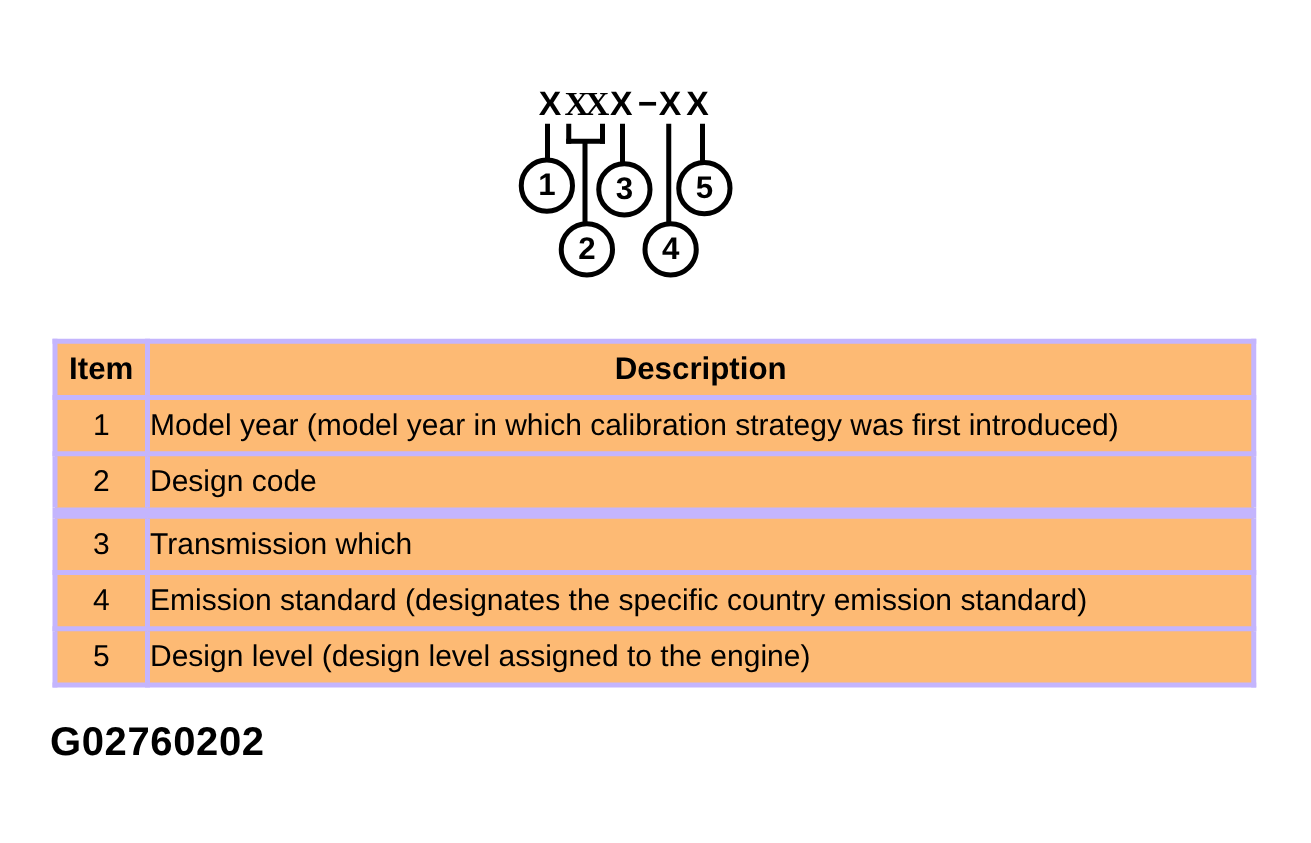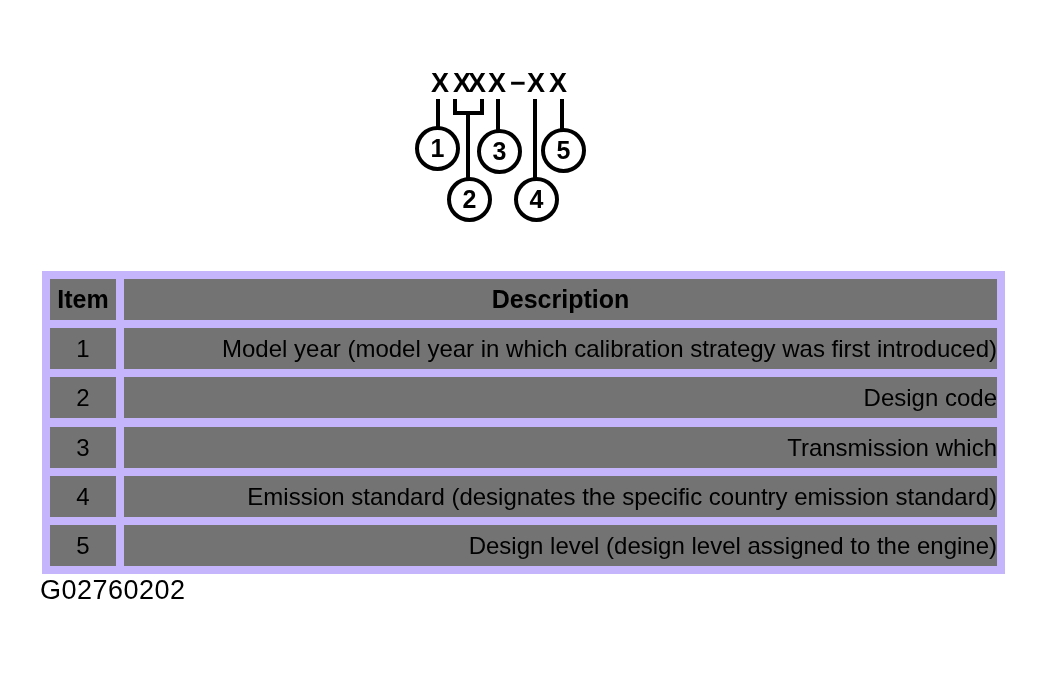--- a/index.html
+++ b/index.html
@@ -26,21 +26,21 @@
     position: absolute;
     top: 70px;
     transform: translateX(-50%);
     font-weight: bold;
     font-size: 27px;
     line-height: 1;
     letter-spacing: 0;
     white-space: pre;
   }
   .glyph.g0 { left: 440px; }
-  .glyph.g1 { left: 468px; letter-spacing: -3px; }
+  .glyph.g1 { left: 468px; letter-spacing: -3px; font-family: Liberation Serif, serif; }
   .glyph.g2 { left: 497px; }
   .glyph.g3 { left: 518px; }
   .glyph.g4 { left: 536px; }
   .glyph.g5 { left: 558px; }
 
   .leader {
     position: absolute;
     background: #000000;
   }
   .l1   { left: 436px; top:  99px; width: 4px; height: 29px; }
@@ -78,51 +78,52 @@
     left: 42px;
     top: 271px;
   }
   table.legend {
     border-collapse: collapse;
     width: 963px;
     table-layout: fixed;
   }
   table.legend th,
   table.legend td {
-    border: 8px solid #c4b5fd;
+    border: 4px solid #c4b5fd;
     height: 41px;
     font-size: 24px;
     padding: 0;
-    background: #737373;
+    background: #fdba74;
   }
   table.legend col.item-col { width: 74px; }
   table.legend th {
     font-weight: bold;
     text-align: center;
     font-size: 25px;
   }
   td.item-cell {
     text-align: center;
   }
   td.desc-cell {
-    text-align: right;
+    text-align: left;
     padding-left: 8px;
     padding-right: 2px;
   }
   tr.section-break td {
     border-top-width: 9px;
   }
 
   
   .figure-id {
     position: absolute;
     left: 40px;
     top: 575px;
-    font-size: 27px;
+    font-size: 32px;
     letter-spacing: 0.5px;
+    font-weight: bold;
   }
 </style>
 </head>
 <body>
 
 <div class="diagram">
   <span class="glyph g0">X</span>
   <span class="glyph g1">XX</span>
   <span class="glyph g2">X</span>
   <span class="glyph g3">−</span>

